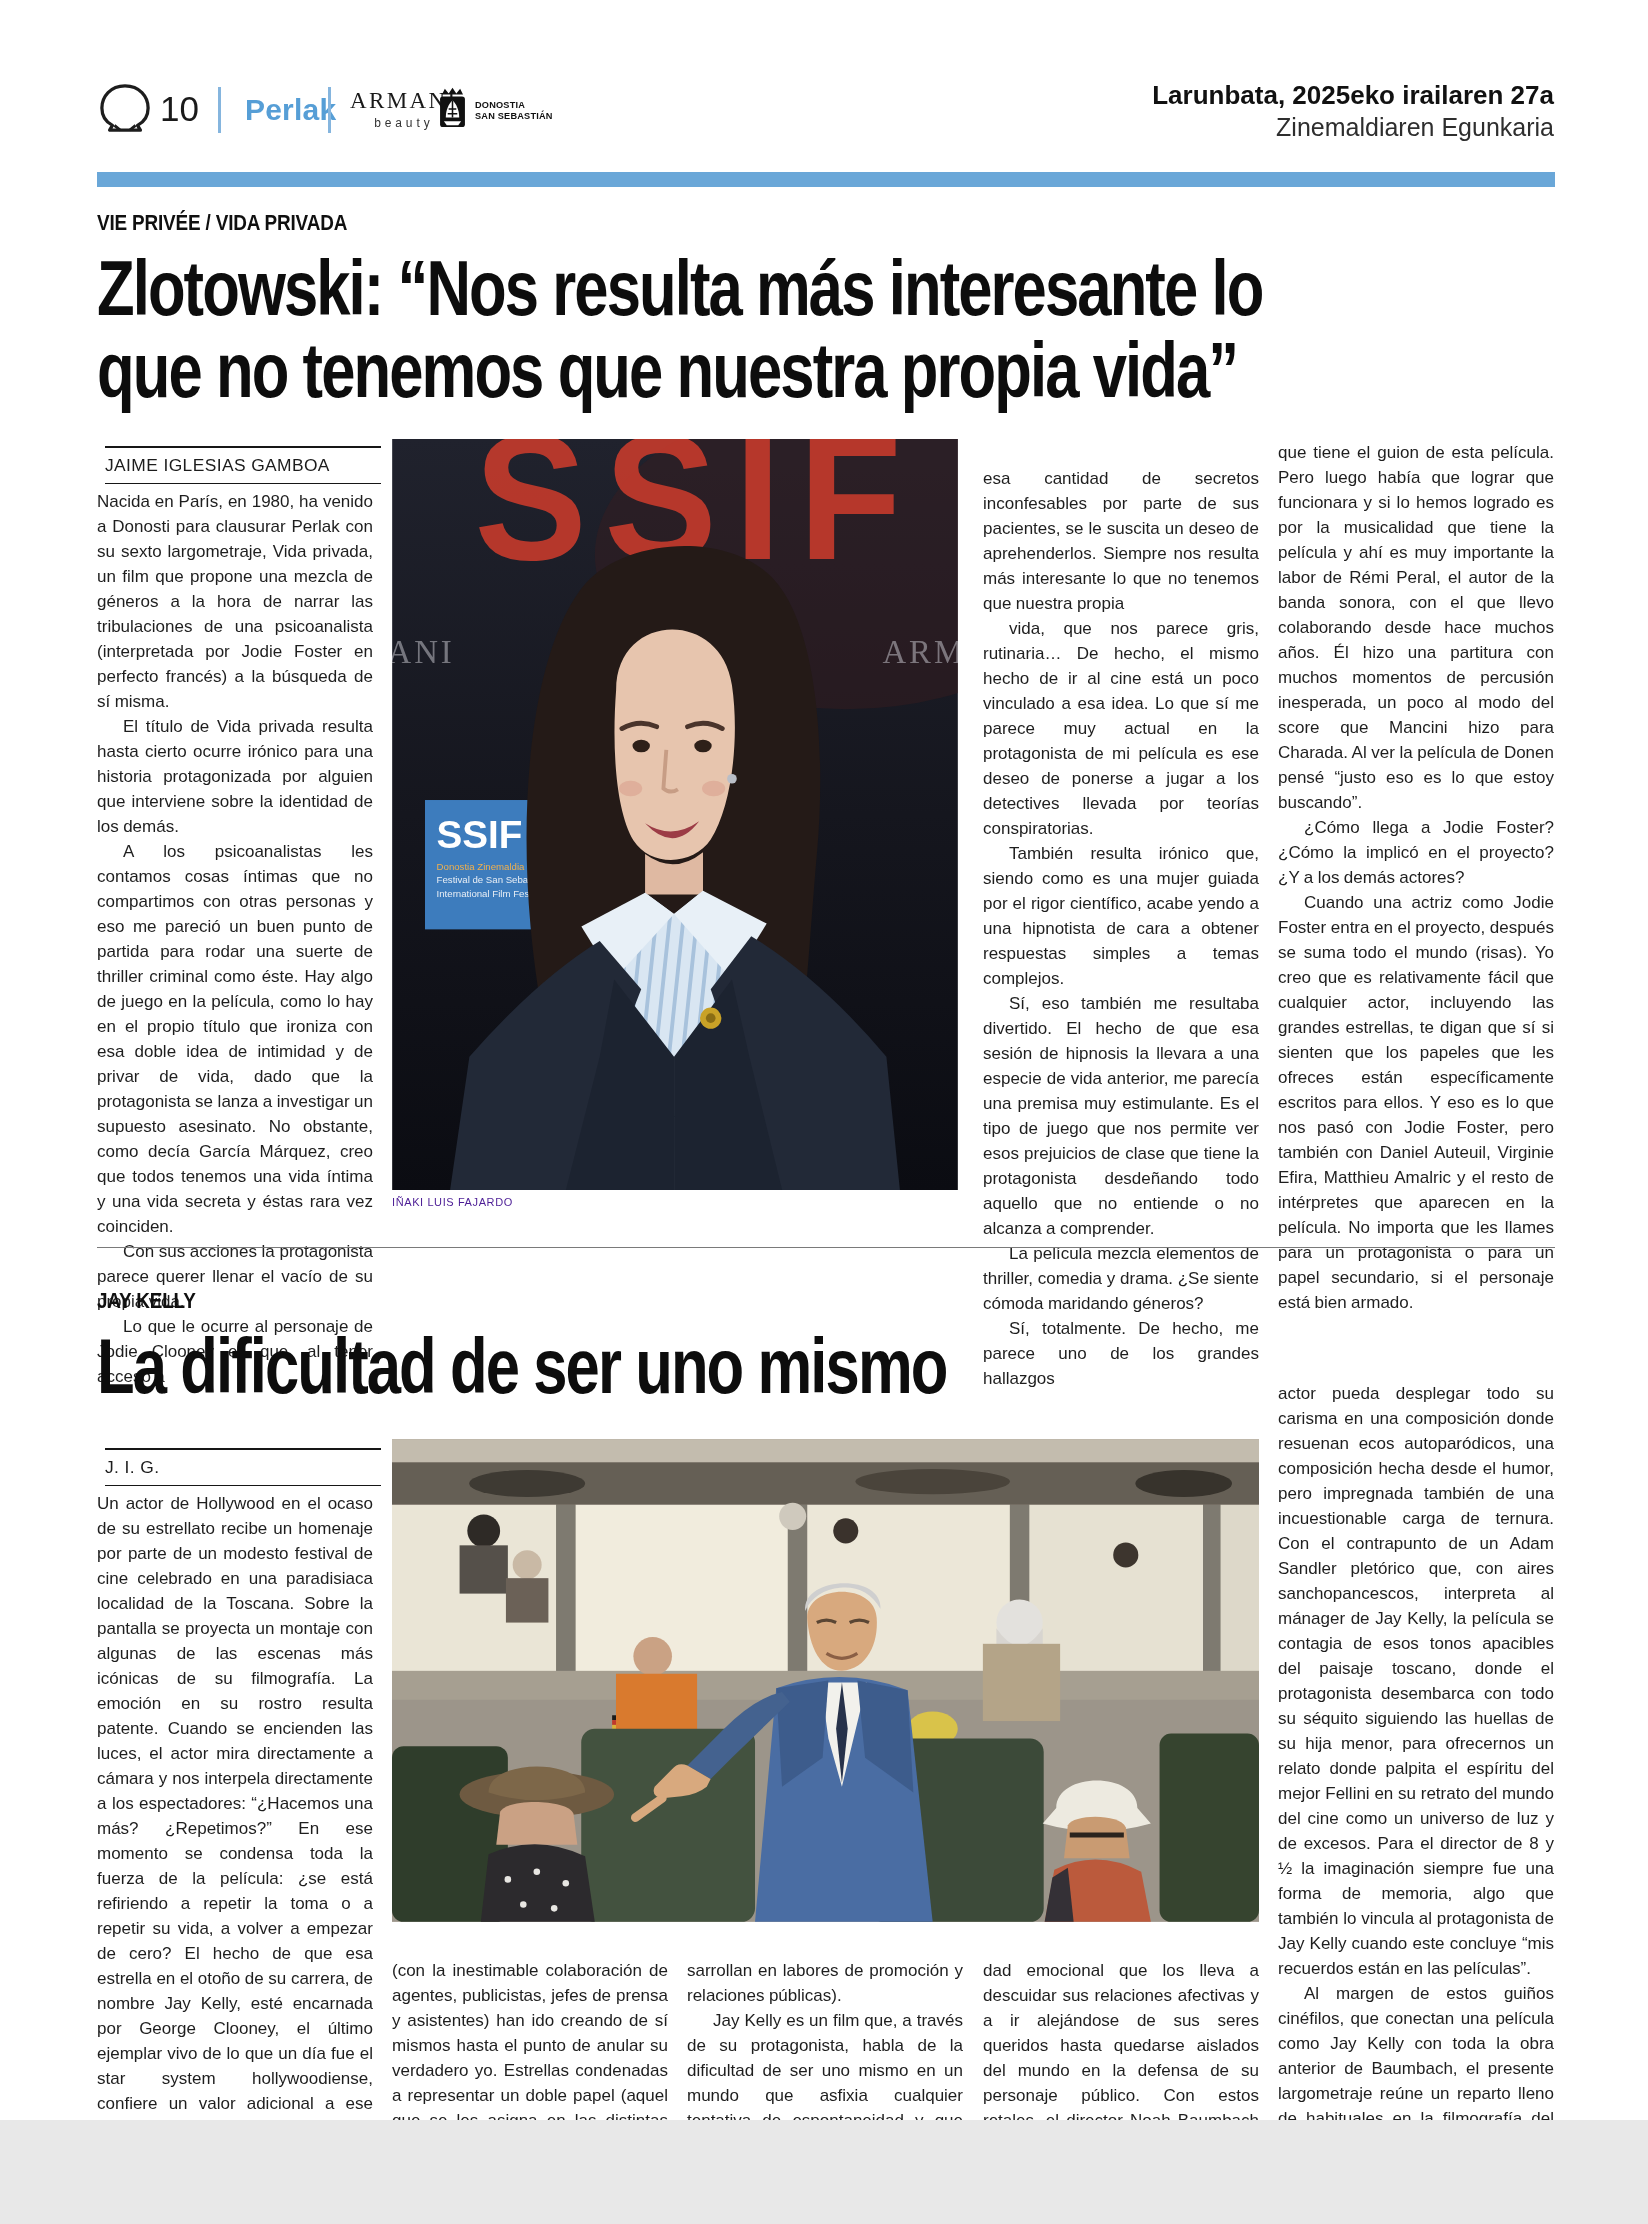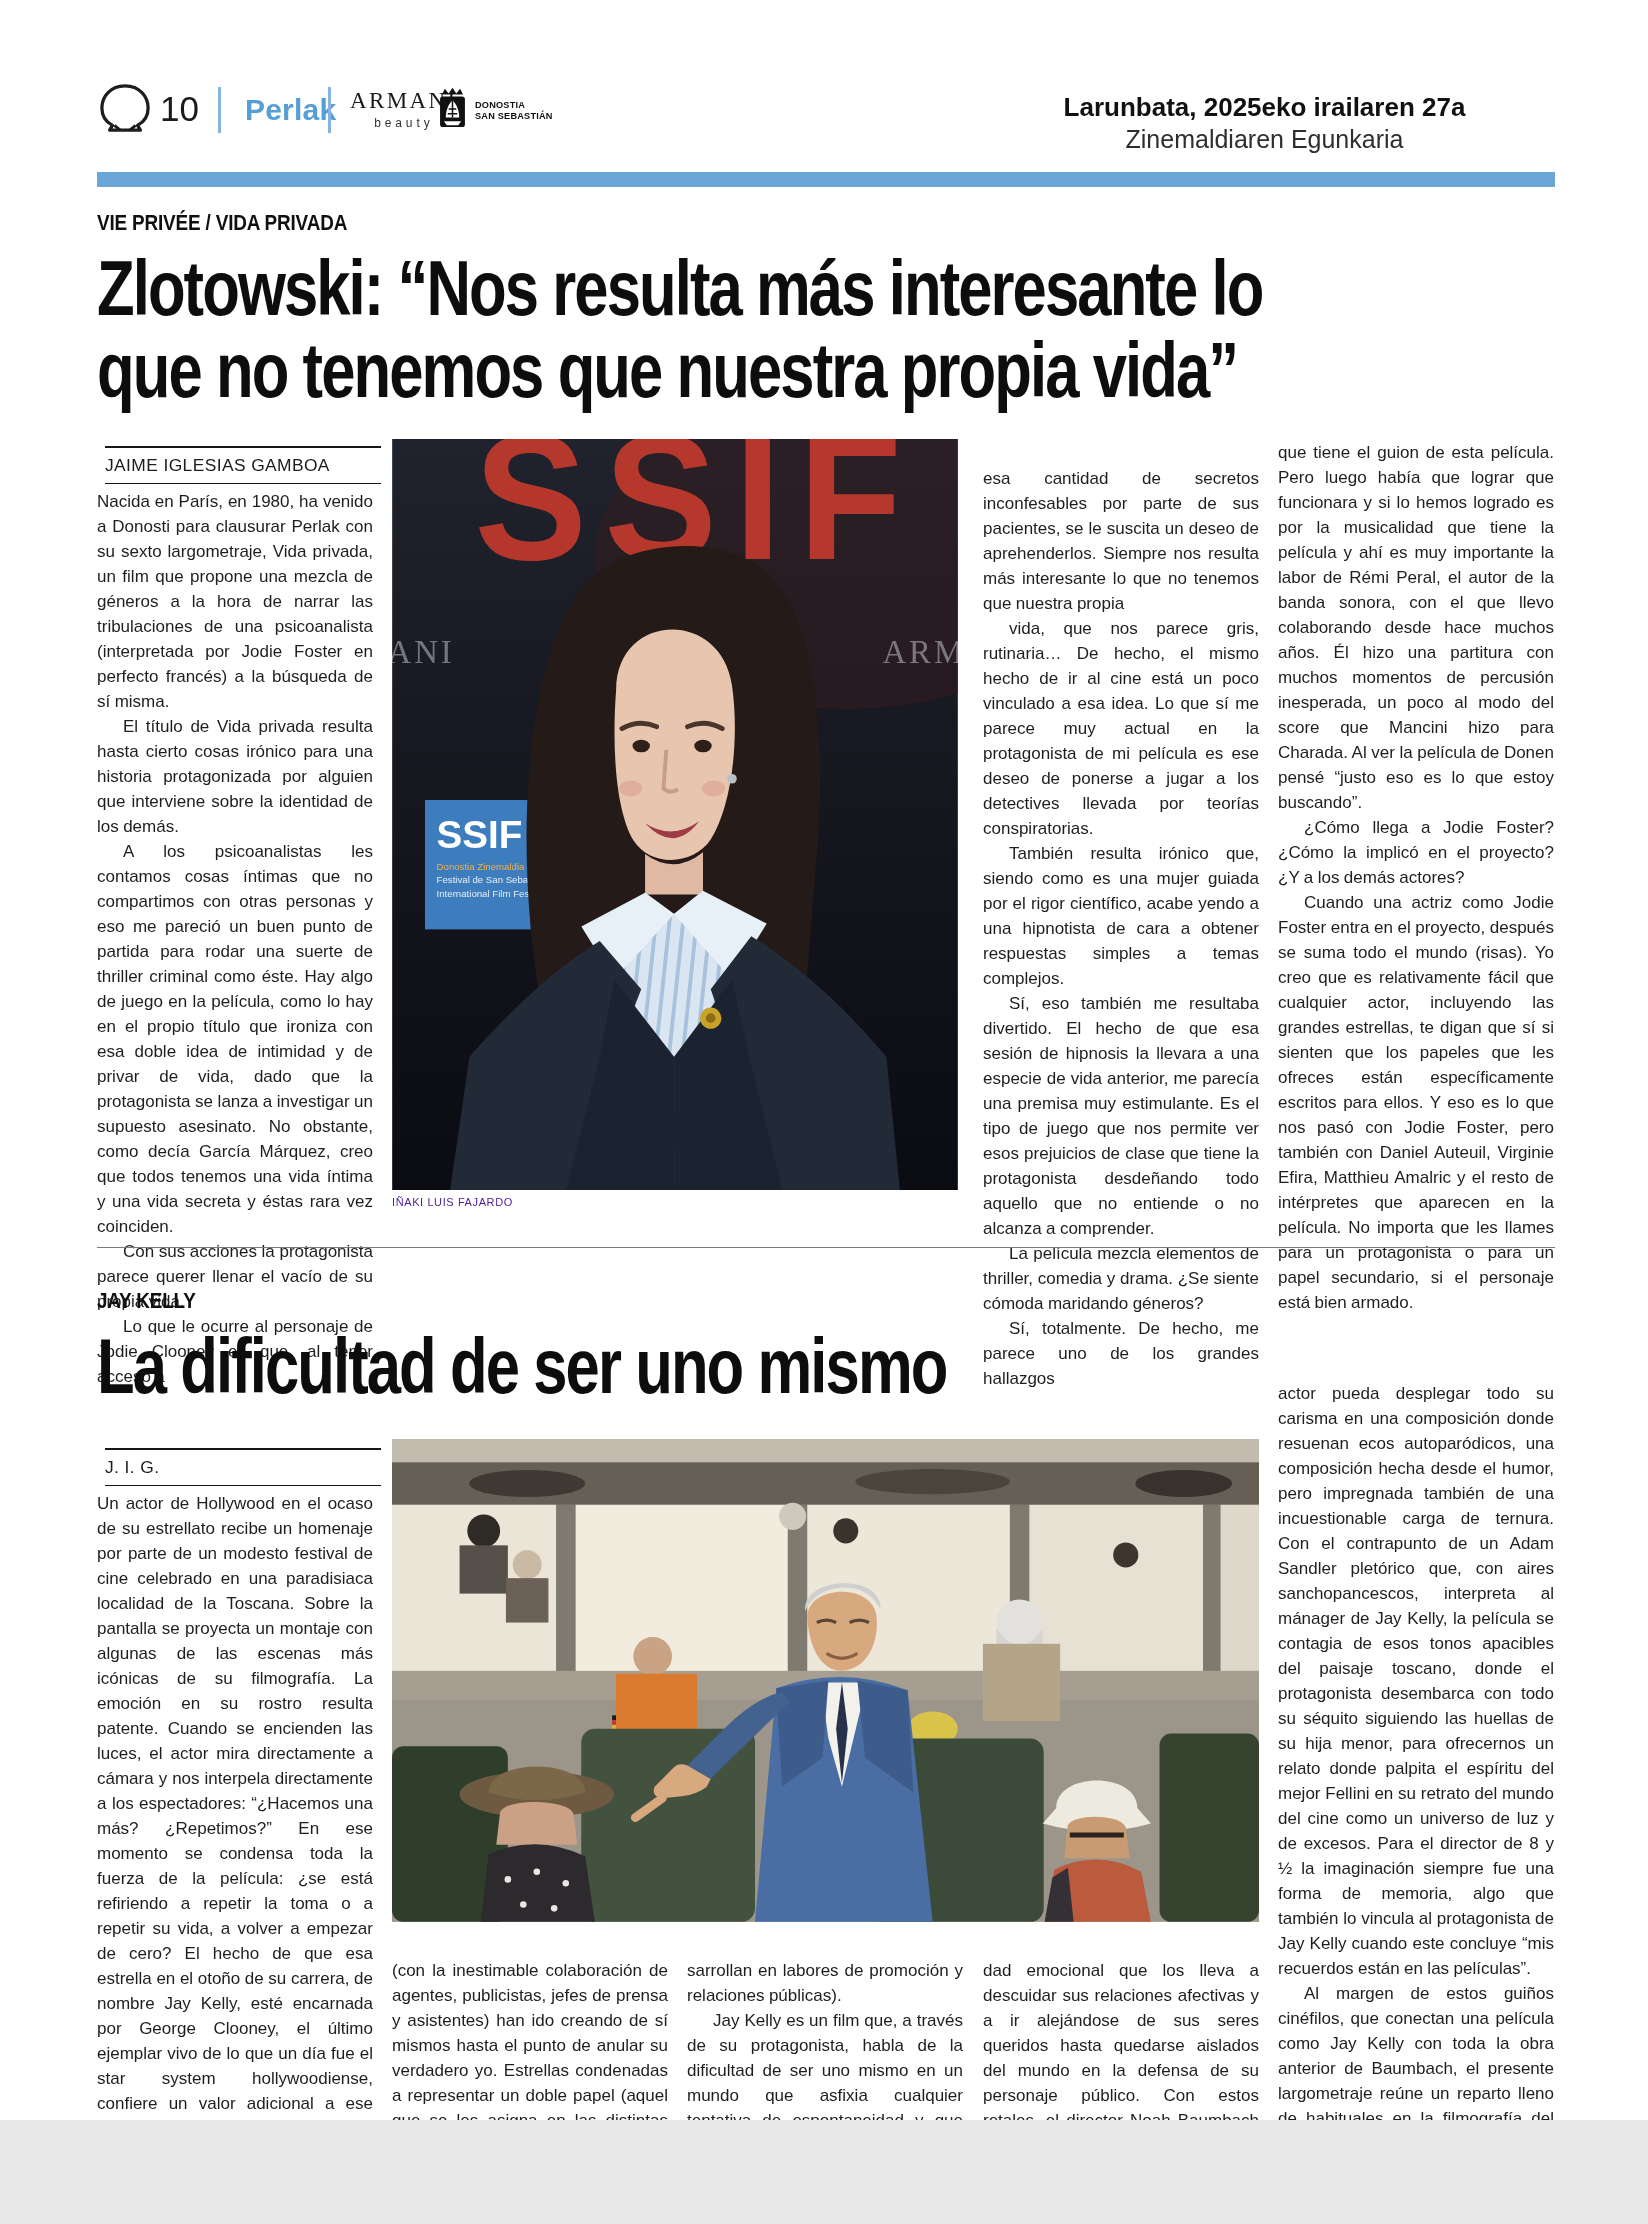--- a/index.html
+++ b/index.html
@@ -7,21 +7,21 @@
         font-family:"Liberation Sans",sans-serif;color:#1f1f1f;overflow:hidden;}
   .abs{position:absolute;}
 
   
   .pagenum{font-size:35px;font-weight:400;color:#1a1a1a;}
   .vdiv{width:2.9px;height:46px;background:#85b5de;}
   .section{font-size:30px;font-weight:700;color:#569ed6;letter-spacing:0.2px;}
   .armani{font-family:"Liberation Serif",serif;font-size:23px;letter-spacing:2.4px;color:#1a1a1a;text-align:center;line-height:23px;}
   .armani .sub{font-family:"Liberation Sans",sans-serif;font-size:12px;letter-spacing:3.9px;color:#333;}
   .logo-text{font-size:9.2px;font-weight:700;line-height:10.6px;color:#111;letter-spacing:0.2px;}
-  .dateblock{text-align:center;line-height:32px;margin-top:12px;}
+  .dateblock{text-align:right;line-height:32px;}
   .date1{font-size:26px;font-weight:700;color:#111;}
   .date2{font-size:25px;font-weight:400;color:#2e2e2e;}
 
   .bluebar{background:#6aa7d8;height:15.4px;width:1458px;}
 
   .kicker{font-size:22px;font-weight:700;color:#101010;transform:scaleX(.86);transform-origin:0 50%;white-space:nowrap;letter-spacing:-0.2px;}
   .headline{font-weight:700;color:#0d0d0d;font-size:77px;line-height:82px;letter-spacing:-2.4px;
             transform:scaleX(.8);transform-origin:0 0;white-space:nowrap;}
 
   .bylineblock{width:276px;border-top:2.4px solid #161616;border-bottom:1.4px solid #161616;padding:6.8px 0 7.7px 0;margin-left:8px;}
@@ -75,21 +75,21 @@
   <div class="abs" style="left:97px;top:247px">
     <div class="headline">Zlotowski: “Nos resulta más interesante lo</div>
     <div class="headline">que no tenemos que nuestra propia vida”</div>
   </div>
 
   <div class="abs bylineblock" style="left:97px;top:446px">
     <span class="byline">JAIME IGLESIAS GAMBOA</span>
   </div>
   <div class="abs col" style="left:97px;top:489px">
       <p class="para">Nacida en París, en 1980, ha venido a Donosti para clausurar Perlak con su sexto largometraje, Vida privada, un film que propone una mezcla de géneros a la hora de narrar las tribulaciones de una psicoanalista (interpretada por Jodie Foster en perfecto francés) a la búsqueda de sí misma.</p>
-      <p class="para indent">El título de Vida privada resulta hasta cierto cosas irónico para una historia protagonizada por alguien que interviene sobre la identidad de los demás.</p>
+      <p class="para indent">El título de Vida privada resulta hasta cierto ocurre irónico para una historia protagonizada por alguien que interviene sobre la identidad de los demás.</p>
       <p class="para indent">A los psicoanalistas les contamos cosas íntimas que no compartimos con otras personas y eso me pareció un buen punto de partida para rodar una suerte de thriller criminal como éste. Hay algo de juego en la película, como lo hay en el propio título que ironiza con esa doble idea de intimidad y de privar de vida, dado que la protagonista se lanza a investigar un supuesto asesinato. No obstante, como decía García Márquez, creo que todos tenemos una vida íntima y una vida secreta y éstas rara vez coinciden.</p>
       <p class="para indent">Con sus acciones la protagonista parece querer llenar el vacío de su propia vida.</p>
       <p class="para indent">Lo que le ocurre al personaje de Jodie Clooney es que, al tener acceso a</p>
     </div>
 
   <svg class="abs photo" style="left:392px;top:439px" width="566" height="751" viewBox="0 0 586 778">
     <defs>
       <linearGradient id="bg1" x1="0" y1="0" x2="0" y2="1">
         <stop offset="0" stop-color="#20222d"></stop>
           <stop offset=".5" stop-color="#15161e"></stop>

